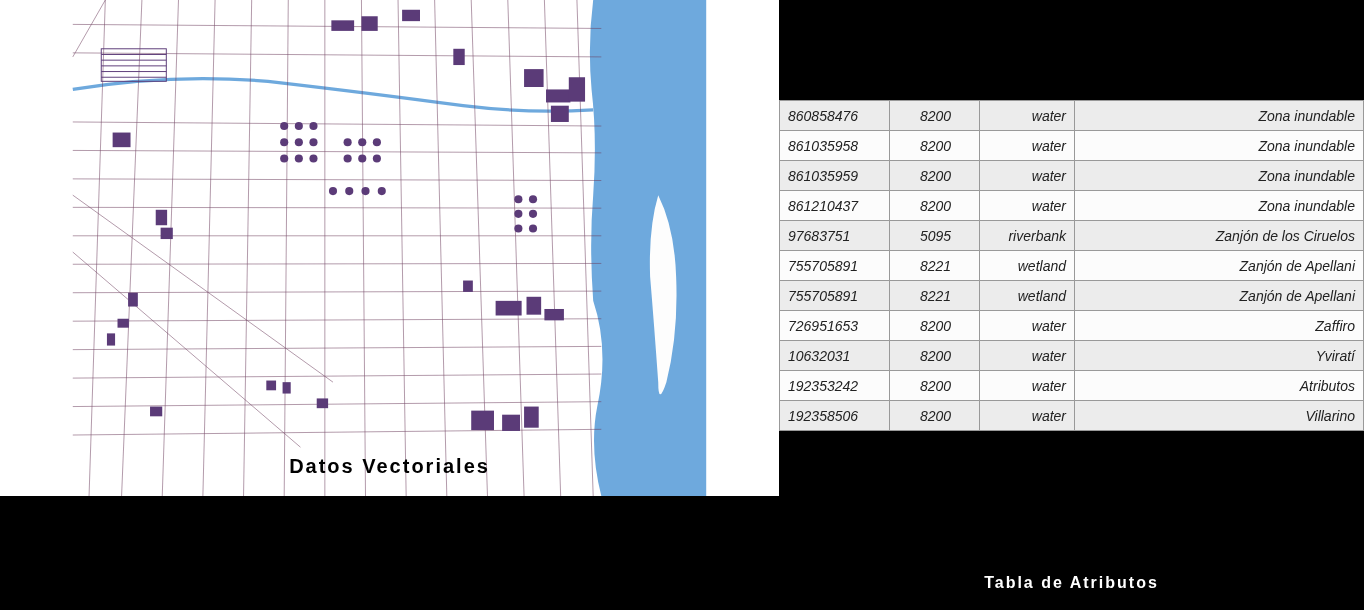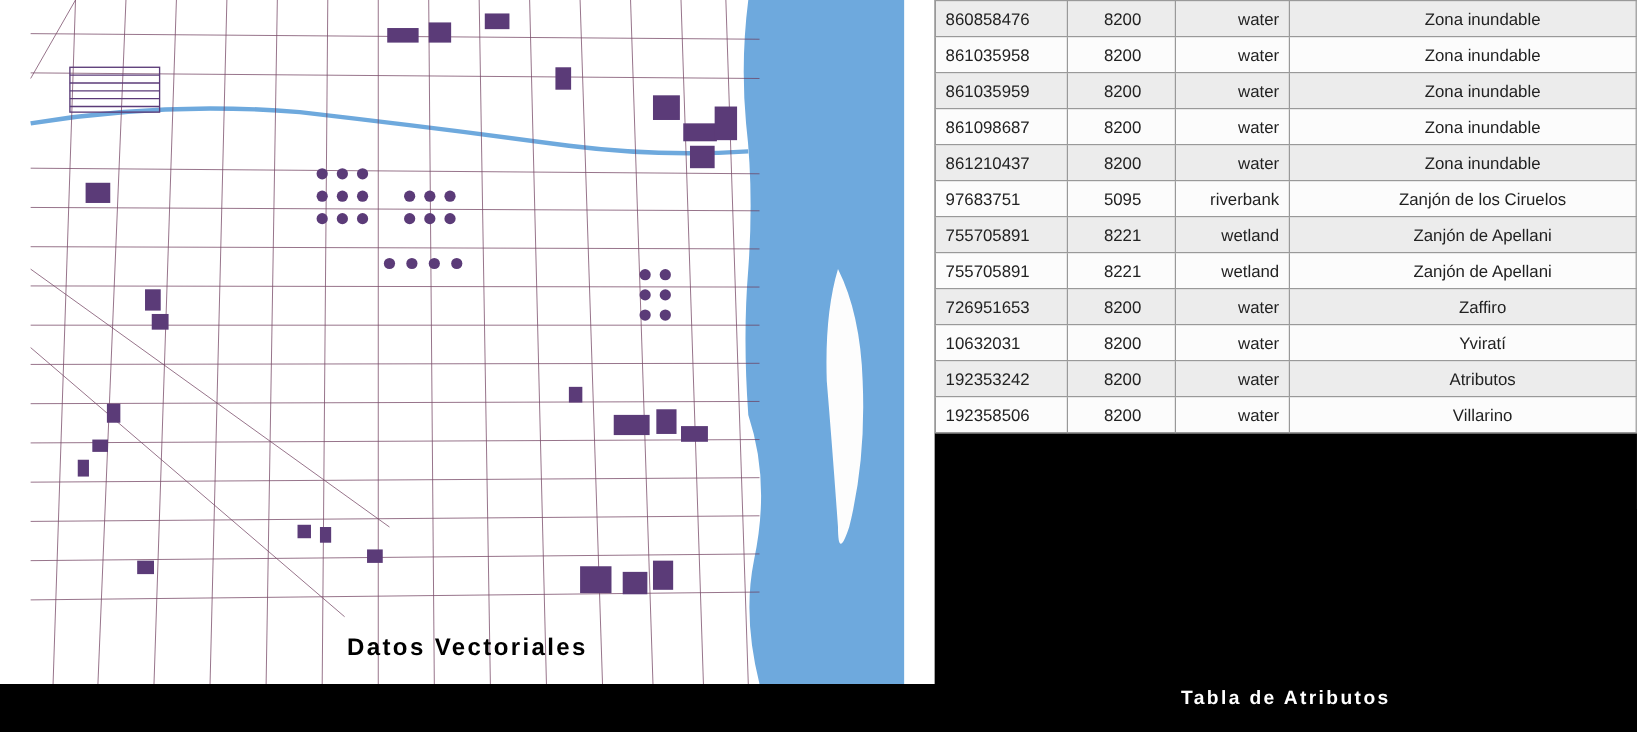--- a/index.html
+++ b/index.html
@@ -5,21 +5,21 @@
 * { box-sizing: border-box; margin: 0; padding: 0; }
 body {
   width: 1364px;
   height: 610px;
   font-family: -apple-system, BlinkMacSystemFont, "Segoe UI", sans-serif;
   display: flex;
   background: #000;
 }
 .left-panel {
   width: 779px;
-  height: 570px;
+  height: 496px;
   position: relative;
   background: #fff;
 }
 .map-container {
   width: 100%;
   height: 100%;
   position: relative;
   overflow: hidden;
 }
 .map-svg {
@@ -38,40 +38,42 @@
 }
 .right-panel {
   width: 585px;
   height: 610px;
   background: #000;
   display: flex;
   flex-direction: column;
   position: relative;
 }
 .table-container {
-  width: 100%;
+  margin-top: 100px;
+  width: 100%;
+  font-style: italic;
 }
 table {
   width: 100%;
   border-collapse: collapse;
   background: #fff;
   font-size: 14px;
 }
 td {
   border: 1px solid #999;
   padding: 6px 8px;
   color: #222;
   height: 30px;
 }
 tr:nth-child(odd) td { background: #ececec; }
 tr:nth-child(even) td { background: #fcfcfc; }
 td.col-id { width: 110px; text-align: left; }
 td.col-code { width: 90px; text-align: center; padding-right: 6px;}
 td.col-type { width: 95px; text-align: right; }
-td.col-name { text-align: center; padding-left: 41px; }
+td.col-name { text-align: right; padding-left: 41px; }
 .table-caption {
   position: absolute;
   bottom: 18px;
   left: 50%;
   transform: translateX(-50%);
   font-weight: 600;
   font-size: 16px;
   color: #fff;
   letter-spacing: 2px;
 }
@@ -211,26 +213,20 @@
             <td class="col-type">water</td>
             <td class="col-name">Zona inundable</td>
           </tr>
           <tr>
             <td class="col-id">861035959</td>
             <td class="col-code">8200</td>
             <td class="col-type">water</td>
             <td class="col-name">Zona inundable</td>
           </tr>
           <tr>
-            <td class="col-id">861098687</td>
-            <td class="col-code">8200</td>
-            <td class="col-type">water</td>
-            <td class="col-name">Zona inundable</td>
-          </tr>
-          <tr>
             <td class="col-id">861210437</td>
             <td class="col-code">8200</td>
             <td class="col-type">water</td>
             <td class="col-name">Zona inundable</td>
           </tr>
           <tr>
             <td class="col-id">97683751</td>
             <td class="col-code">5095</td>
             <td class="col-type">riverbank</td>
             <td class="col-name">Zanjón de los Ciruelos</td>

